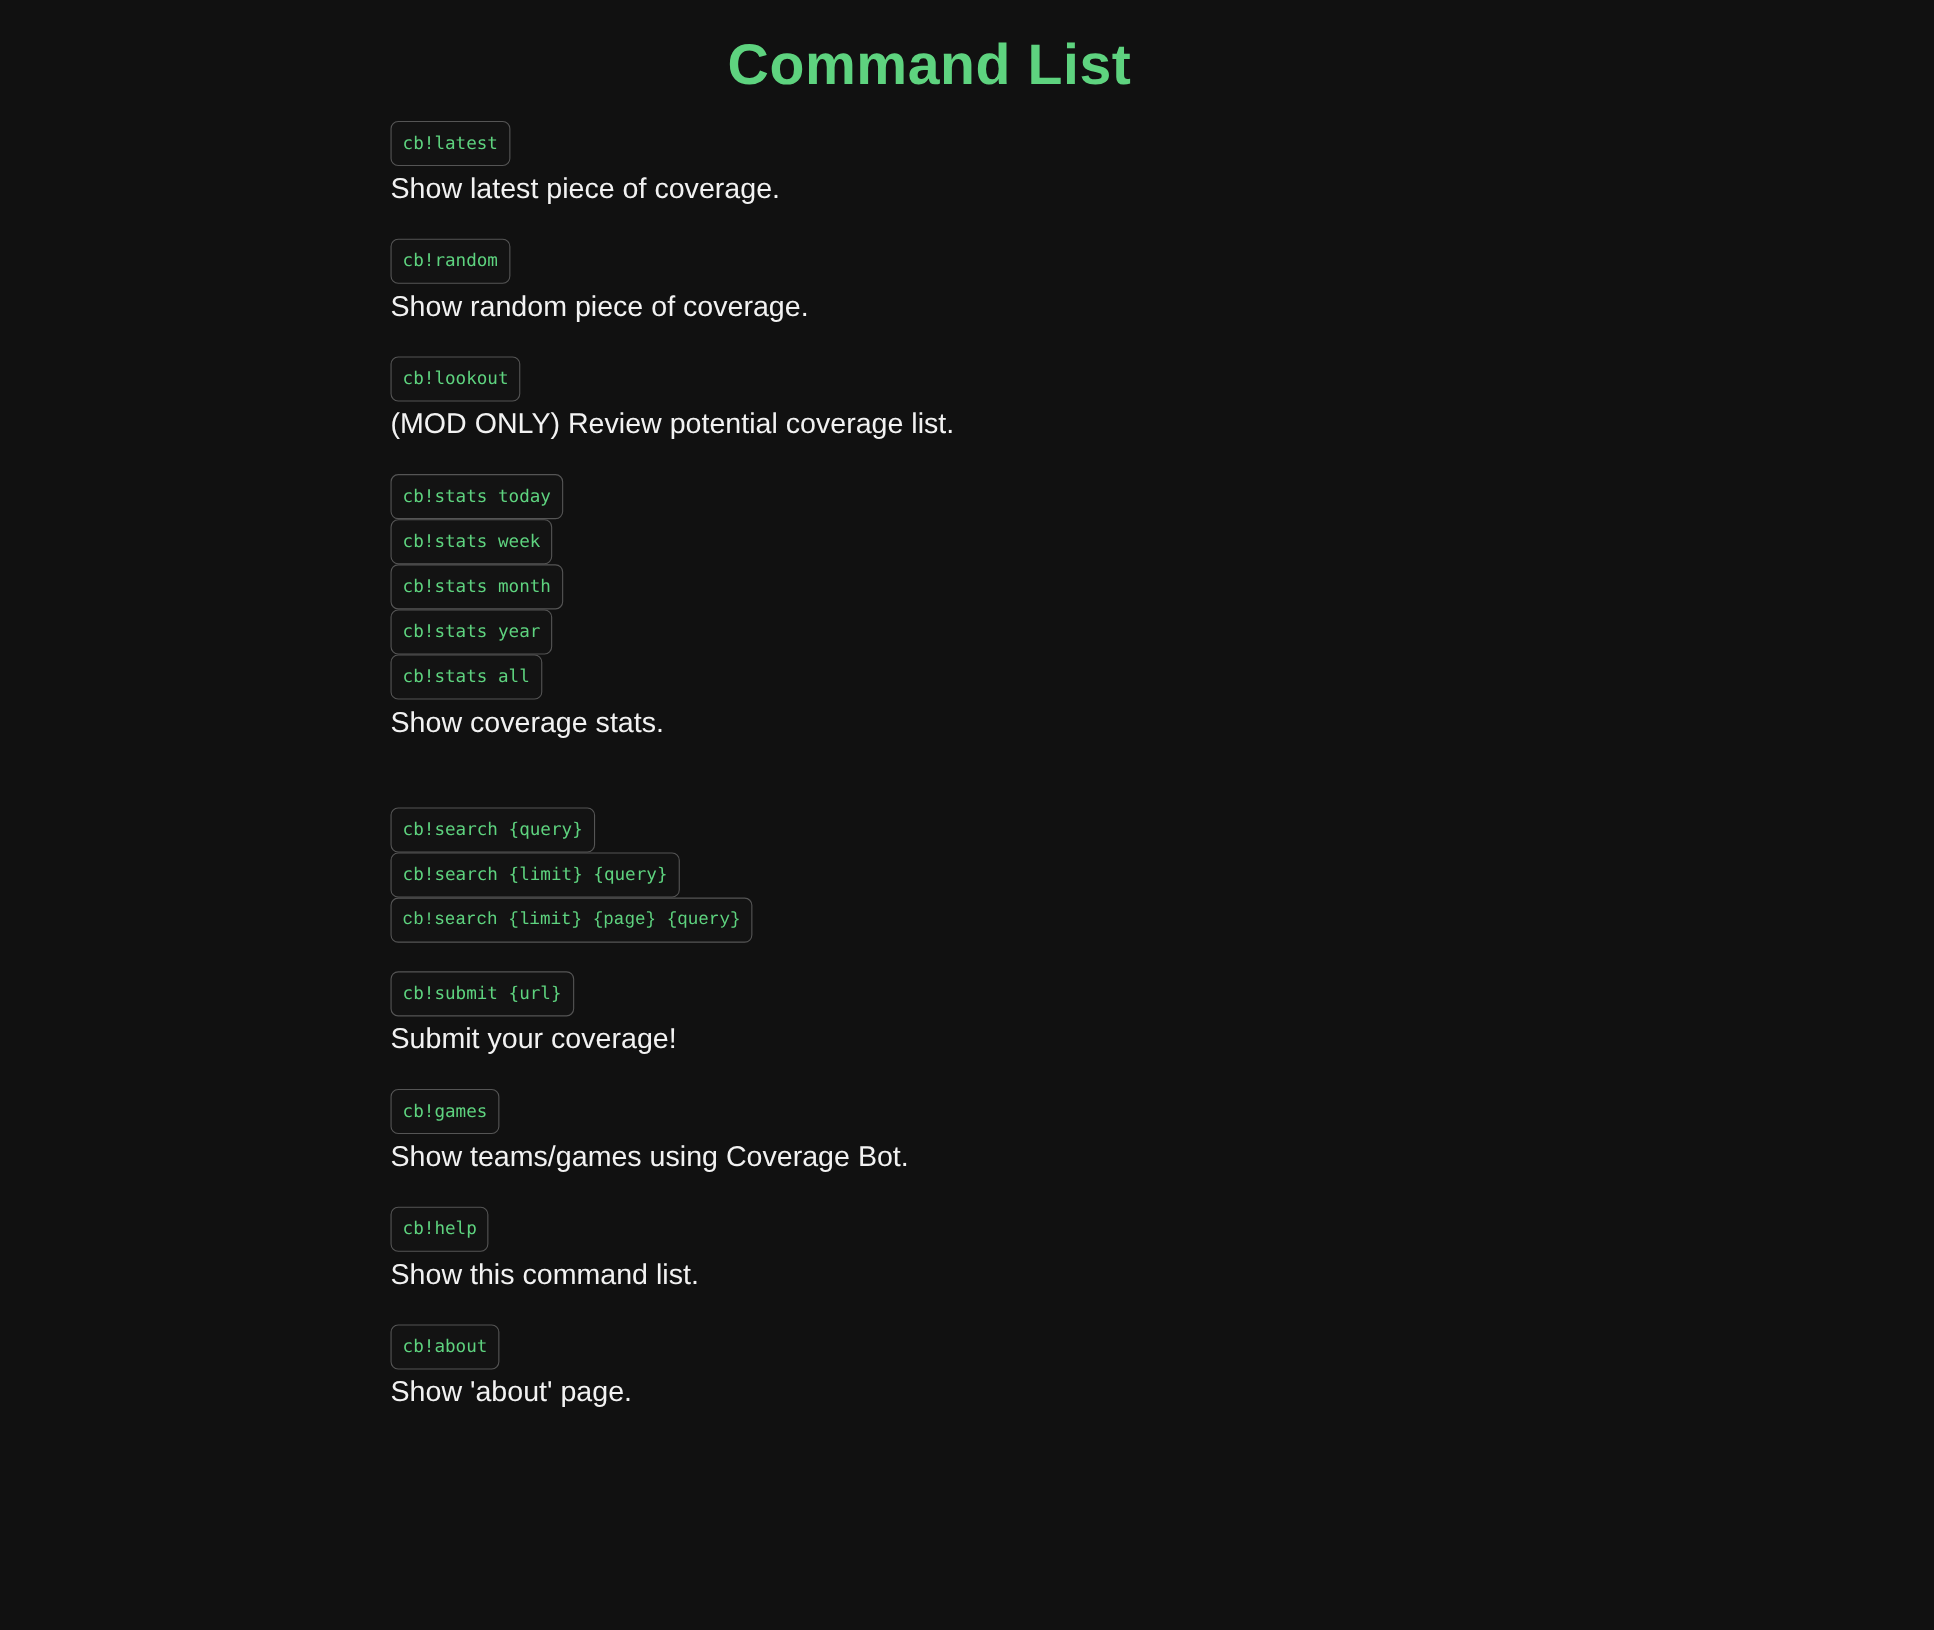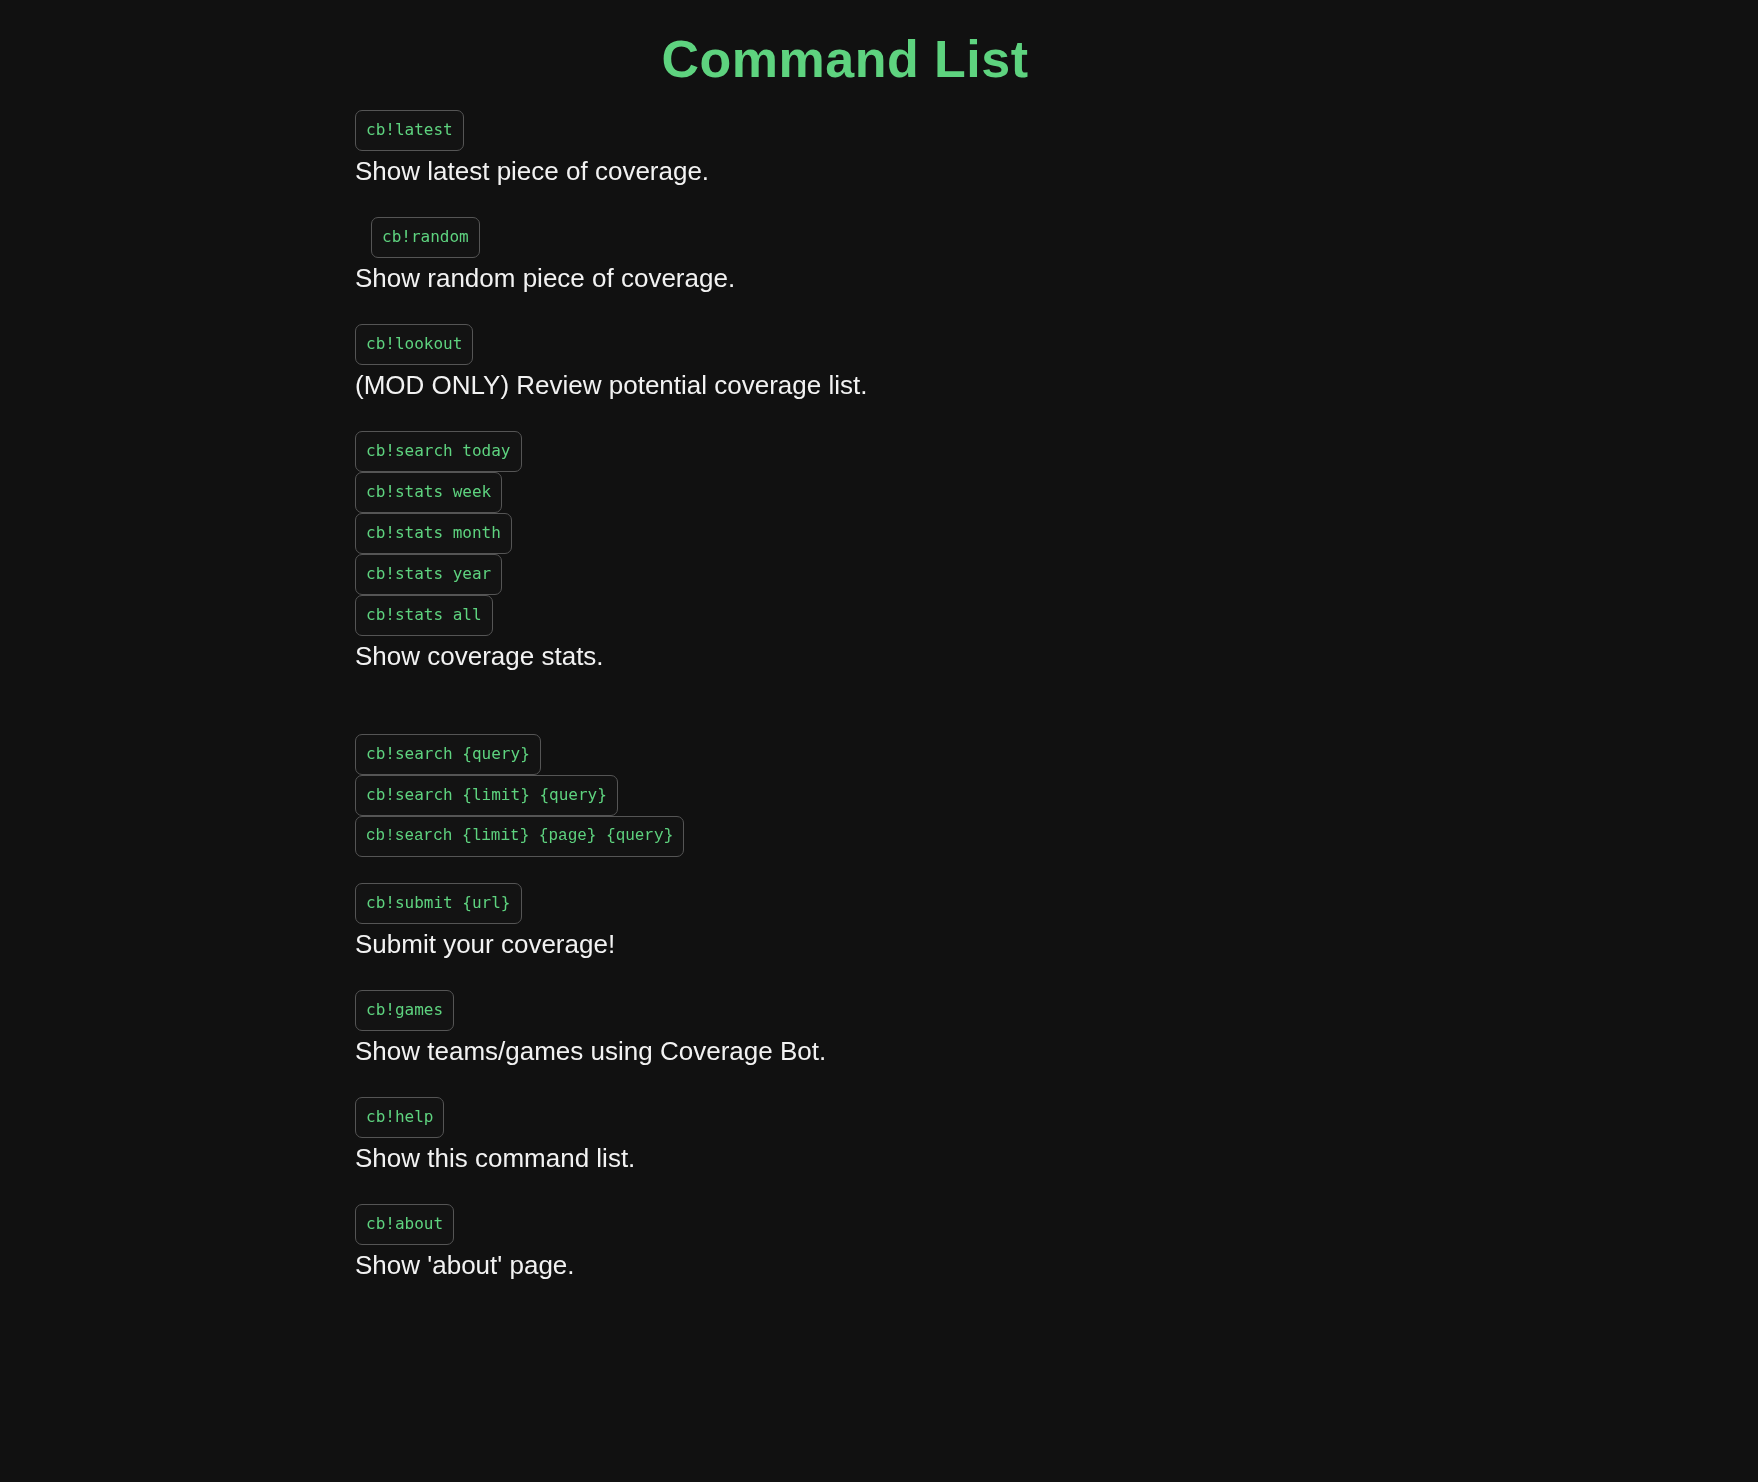--- a/index.html
+++ b/index.html
@@ -103,35 +103,35 @@
       <div class="group-gap first"></div>
       <div class="command-group">
         <div class="code-stack">
           <span class="code-line"><code class="cmd" style="z-index: 100;">cb!latest</code></span>
         </div>
         <p class="desc">Show latest piece of coverage.</p>
       </div>
       <div class="group-gap"></div>
       <div class="command-group">
         <div class="code-stack">
-          <span class="code-line"><code class="cmd" style="z-index: 100; margin-left: 16px;">cb!random</code></span>
+          <span class="code-line"><code class="cmd" style="z-index: 100;">cb!random</code></span>
         </div>
         <p class="desc">Show random piece of coverage.</p>
       </div>
       <div class="group-gap"></div>
       <div class="command-group">
         <div class="code-stack">
           <span class="code-line"><code class="cmd" style="z-index: 100;">cb!lookout</code></span>
         </div>
         <p class="desc">(MOD ONLY) Review potential coverage list.</p>
       </div>
       <div class="group-gap"></div>
       <div class="command-group">
         <div class="code-stack">
-          <span class="code-line"><code class="cmd" style="z-index: 100;">cb!search today</code></span>
+          <span class="code-line"><code class="cmd" style="z-index: 100;">cb!stats today</code></span>
           <span class="code-line"><code class="cmd" style="z-index: 99;">cb!stats week</code></span>
           <span class="code-line"><code class="cmd" style="z-index: 98; text-align: right;">cb!stats month</code></span>
           <span class="code-line"><code class="cmd" style="z-index: 97;">cb!stats year</code></span>
           <span class="code-line"><code class="cmd" style="z-index: 96;">cb!stats all</code></span>
         </div>
         <p class="desc">Show coverage stats.</p>
       </div>
       <div class="group-gap"></div>
       <div class="command-group">
         <div class="code-stack">

